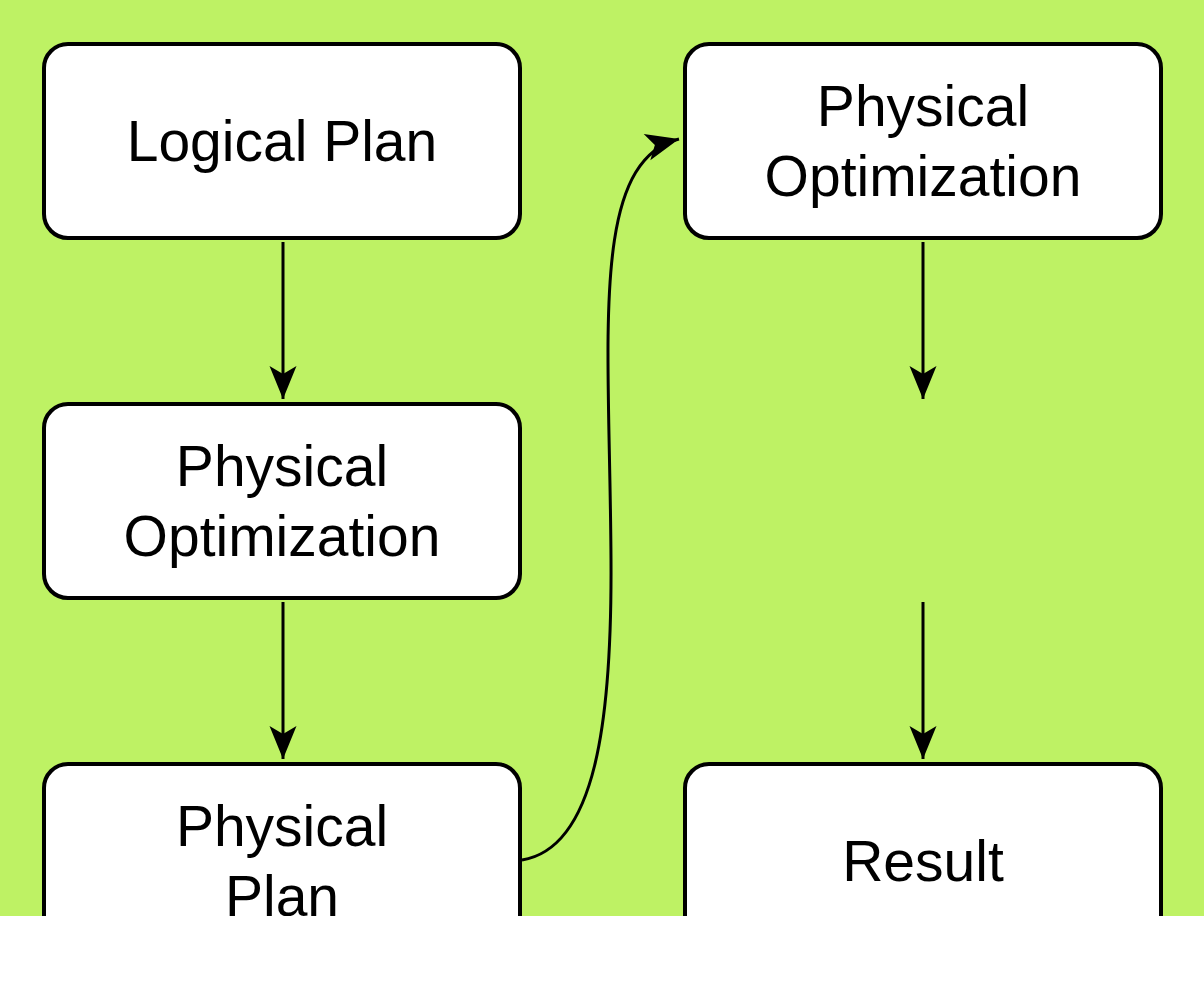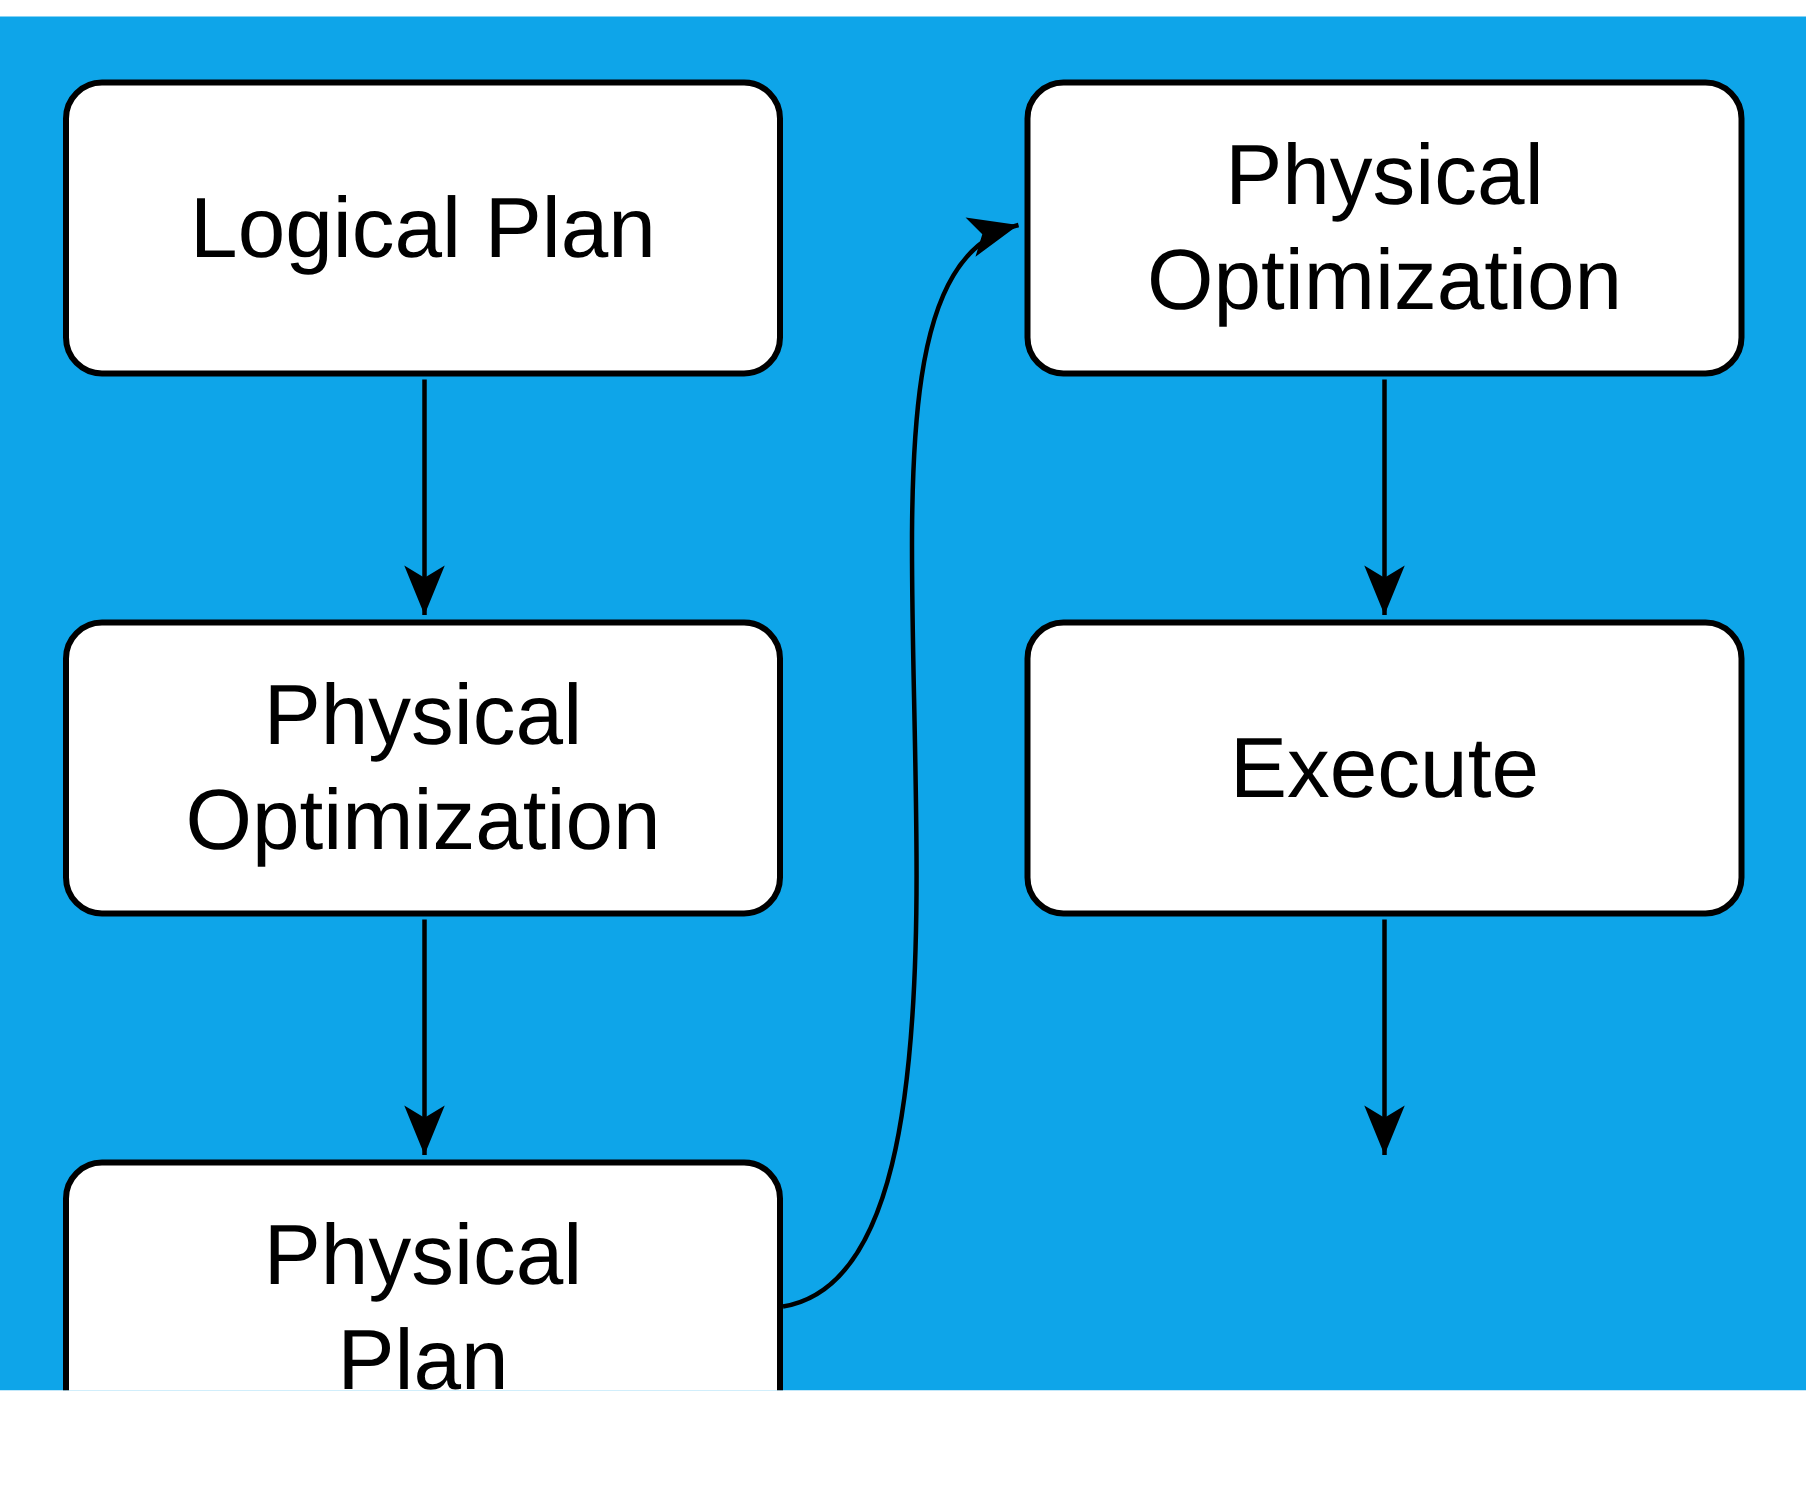--- a/index.html
+++ b/index.html
@@ -4,24 +4,23 @@
 <style>
   html, body {
     margin: 0;
     padding: 0;
     background: #ffffff;
   }
   .canvas {
     position: relative;
     width: 1204px;
     height: 916px;
-    background: #0ea5e9;
+    background: #bef264;
     font-family: "Liberation Sans", "DejaVu Sans", sans-serif;
     overflow: hidden;
-    margin-top: 11px;
   }
   .node {
     position: absolute;
     width: 480px;
     height: 198px;
     box-sizing: border-box;
     background: #ffffff;
     border: 4px solid #000000;
     border-radius: 26px;
     display: flex;
@@ -80,16 +79,16 @@
 
   <div class="node col-left row-1">Physical
 Optimization</div>
 
   <div class="node col-left row-2">Physical
 Plan</div>
 
   <div class="node col-right row-0">Physical
 Optimization</div>
 
-  <div class="node col-right row-1">Execute</div>
 
+  <div class="node col-right row-2">Result</div>
 
 </div>
 
 </body></html>

